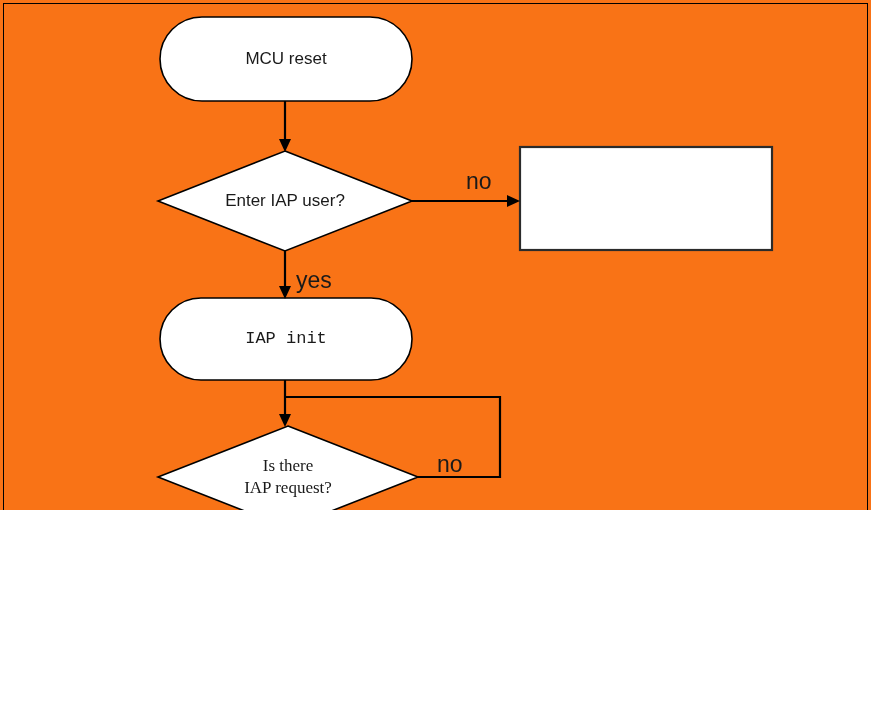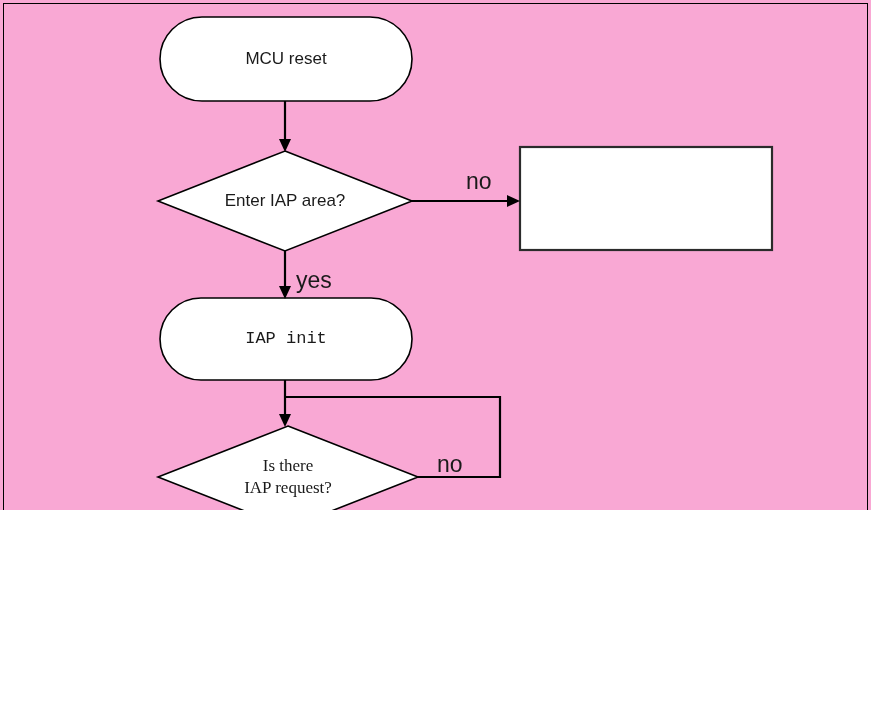--- a/index.html
+++ b/index.html
@@ -7,21 +7,21 @@
     padding: 0;
     background: #ffffff;
   }
   body {
     font-family: "Liberation Sans", sans-serif;
   }
   #canvas {
     position: relative;
     width: 871px;
     height: 510px;
-    background: #f9a8d4;
+    background: #f97316;
     box-sizing: border-box;
     overflow: hidden;
   }
   #frame-border {
     position: absolute;
     left: 3px;
     top: 3px;
     width: 865px;
     height: 699px;
     border: 1px solid #000000;
@@ -107,21 +107,21 @@
     <polygon class="arrowhead" points="285,427 279,414 291,414"></polygon>
 
     <path class="conn" d="M418,477 L500,477 L500,397 L286,397"></path>
 
     <path class="conn" d="M285,528 L285,569"></path>
     <polygon class="arrowhead" points="285,576 279,563 291,563"></polygon>
   </svg>
 
   <div class="node-text" style="left:160px; top:17px; width:252px; height:84px;">MCU reset</div>
 
-  <div class="node-text" style="left:158px; top:151px; width:254px; height:100px;">Enter IAP area?</div>
+  <div class="node-text" style="left:158px; top:151px; width:254px; height:100px;">Enter IAP user?</div>
 
 
   <div class="node-text" style="left:160px; top:298px; width:252px; height:82px;font-family:Liberation Mono, monospace;">IAP init</div>
 
   <div class="node-text" style="left:158px; top:426px; width:260px; height:102px;font-family:Liberation Serif, serif;">Is there
 IAP request?</div>
 
 
   <div class="edge-label" style="left:466px; top:168px;">no</div>
 

